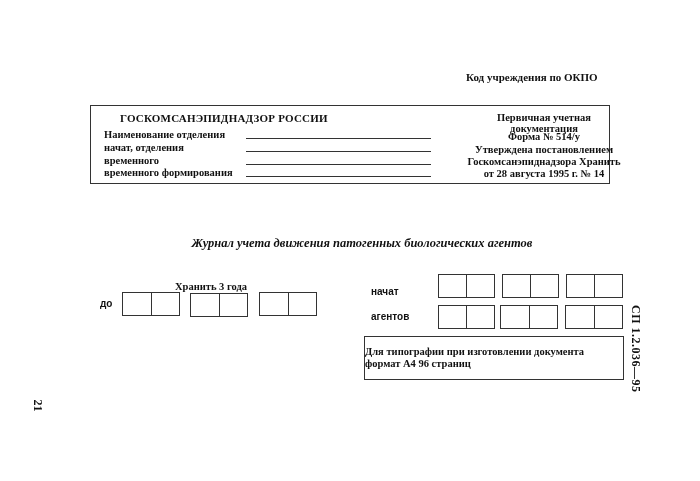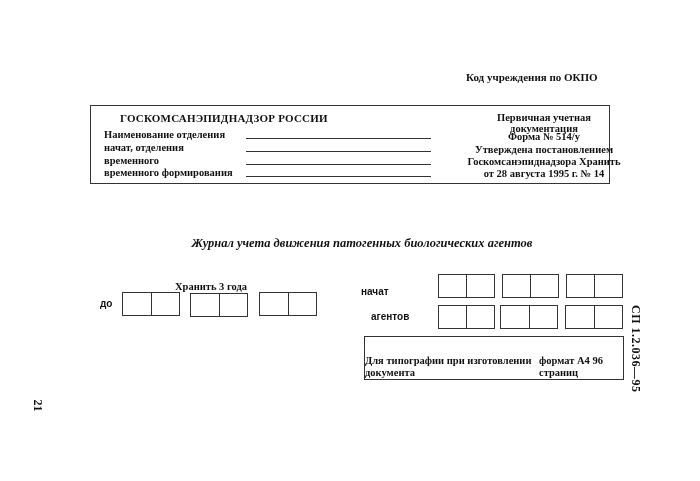--- a/index.html
+++ b/index.html
@@ -14,21 +14,21 @@
     .field-line { left:246px; width:185px; height:0; border-top:1px solid #333; }
     .right-col { left:463px; width:162px; font-size:10.5px; font-weight:bold; text-align:center; }
     .title { left:0; width:700px; top:236px; text-align:center; font-size:12.5px; font-weight:bold; font-style:italic;margin-left:12px; }
     .keep { left:175px; top:268px; font-size:10.5px; font-weight:bold;margin-top:13px; }
     .do-label { left:100px; top:298px; font-size:10px; font-weight:bold; font-family:"Liberation Sans", sans-serif; }
     .cell-pair { display:flex; border:1px solid #333; height:24px; box-sizing:border-box; }
     .cell { flex:1; height:100%; }
     .cell + .cell { border-left:1px solid #333; }
     .side-label { font-size:10px; font-weight:bold; font-family:"Liberation Sans", sans-serif; }
     .typo-box { left:364px; top:336px; width:260px; height:44px; border:1px solid #333; box-sizing:border-box;
-                display:flex; flex-direction:row; justify-content:center; align-items:flex-end;
+                display:flex; flex-direction:column; justify-content:center; align-items:flex-start;
                 font-size:10.5px; font-weight:bold; line-height:12px; }
     .sp-code { left:628px; top:305px; font-size:12px; font-weight:bold;
                writing-mode:vertical-rl; letter-spacing:0.5px; }
     .page-num { left:31px; top:398px; font-size:12px; font-weight:bold; transform:rotate(90deg); transform-origin:center; }
   </style>
 </head>
 <body>
 
 <div class="abs okpo">Код учреждения по ОКПО</div>
 
@@ -60,21 +60,21 @@
   </div>
 <div class="abs cell-pair" style="left:190px;top:293px;width:58px">
     <div class="cell"></div>
     <div class="cell"></div>
   </div>
 <div class="abs cell-pair" style="left:259px;top:292px;width:58px">
     <div class="cell"></div>
     <div class="cell"></div>
   </div>
 
-<div class="abs side-label" style="left:361px;top:286px">начат</div>
+<div class="abs side-label" style="left:371px;top:286px">начат</div>
 <div class="abs cell-pair" style="left:438px;top:274px;width:57px">
     <div class="cell"></div>
     <div class="cell"></div>
   </div>
 <div class="abs cell-pair" style="left:502px;top:274px;width:57px">
     <div class="cell"></div>
     <div class="cell"></div>
   </div>
 <div class="abs cell-pair" style="left:566px;top:274px;width:57px">
     <div class="cell"></div>

